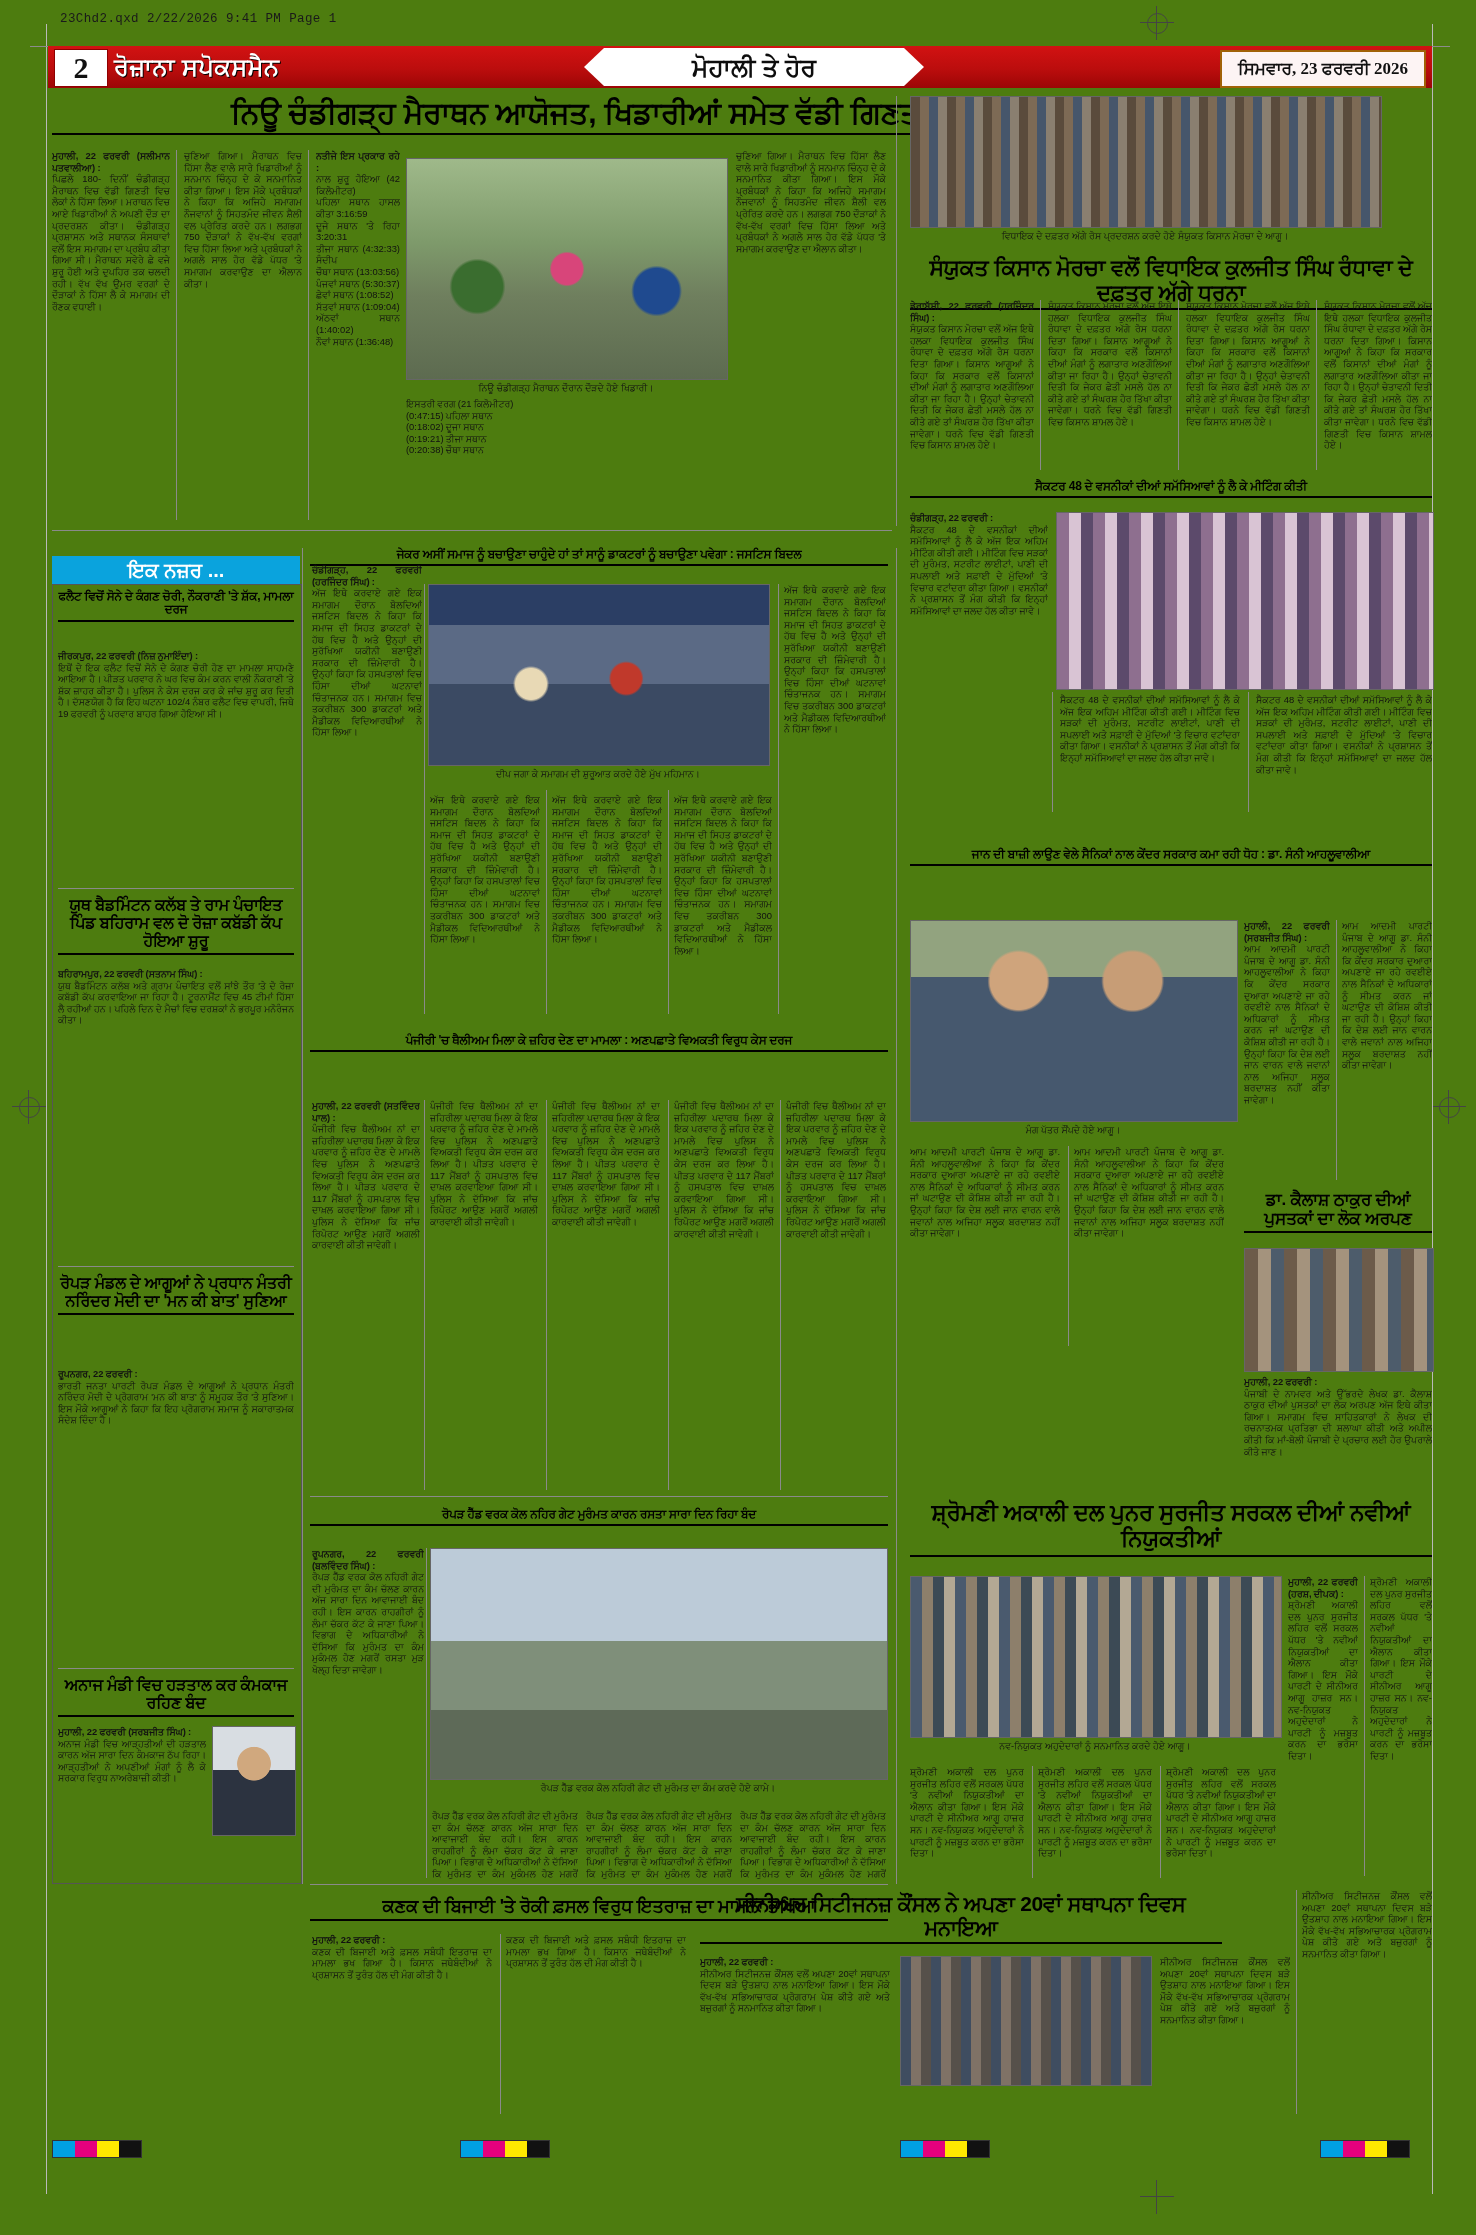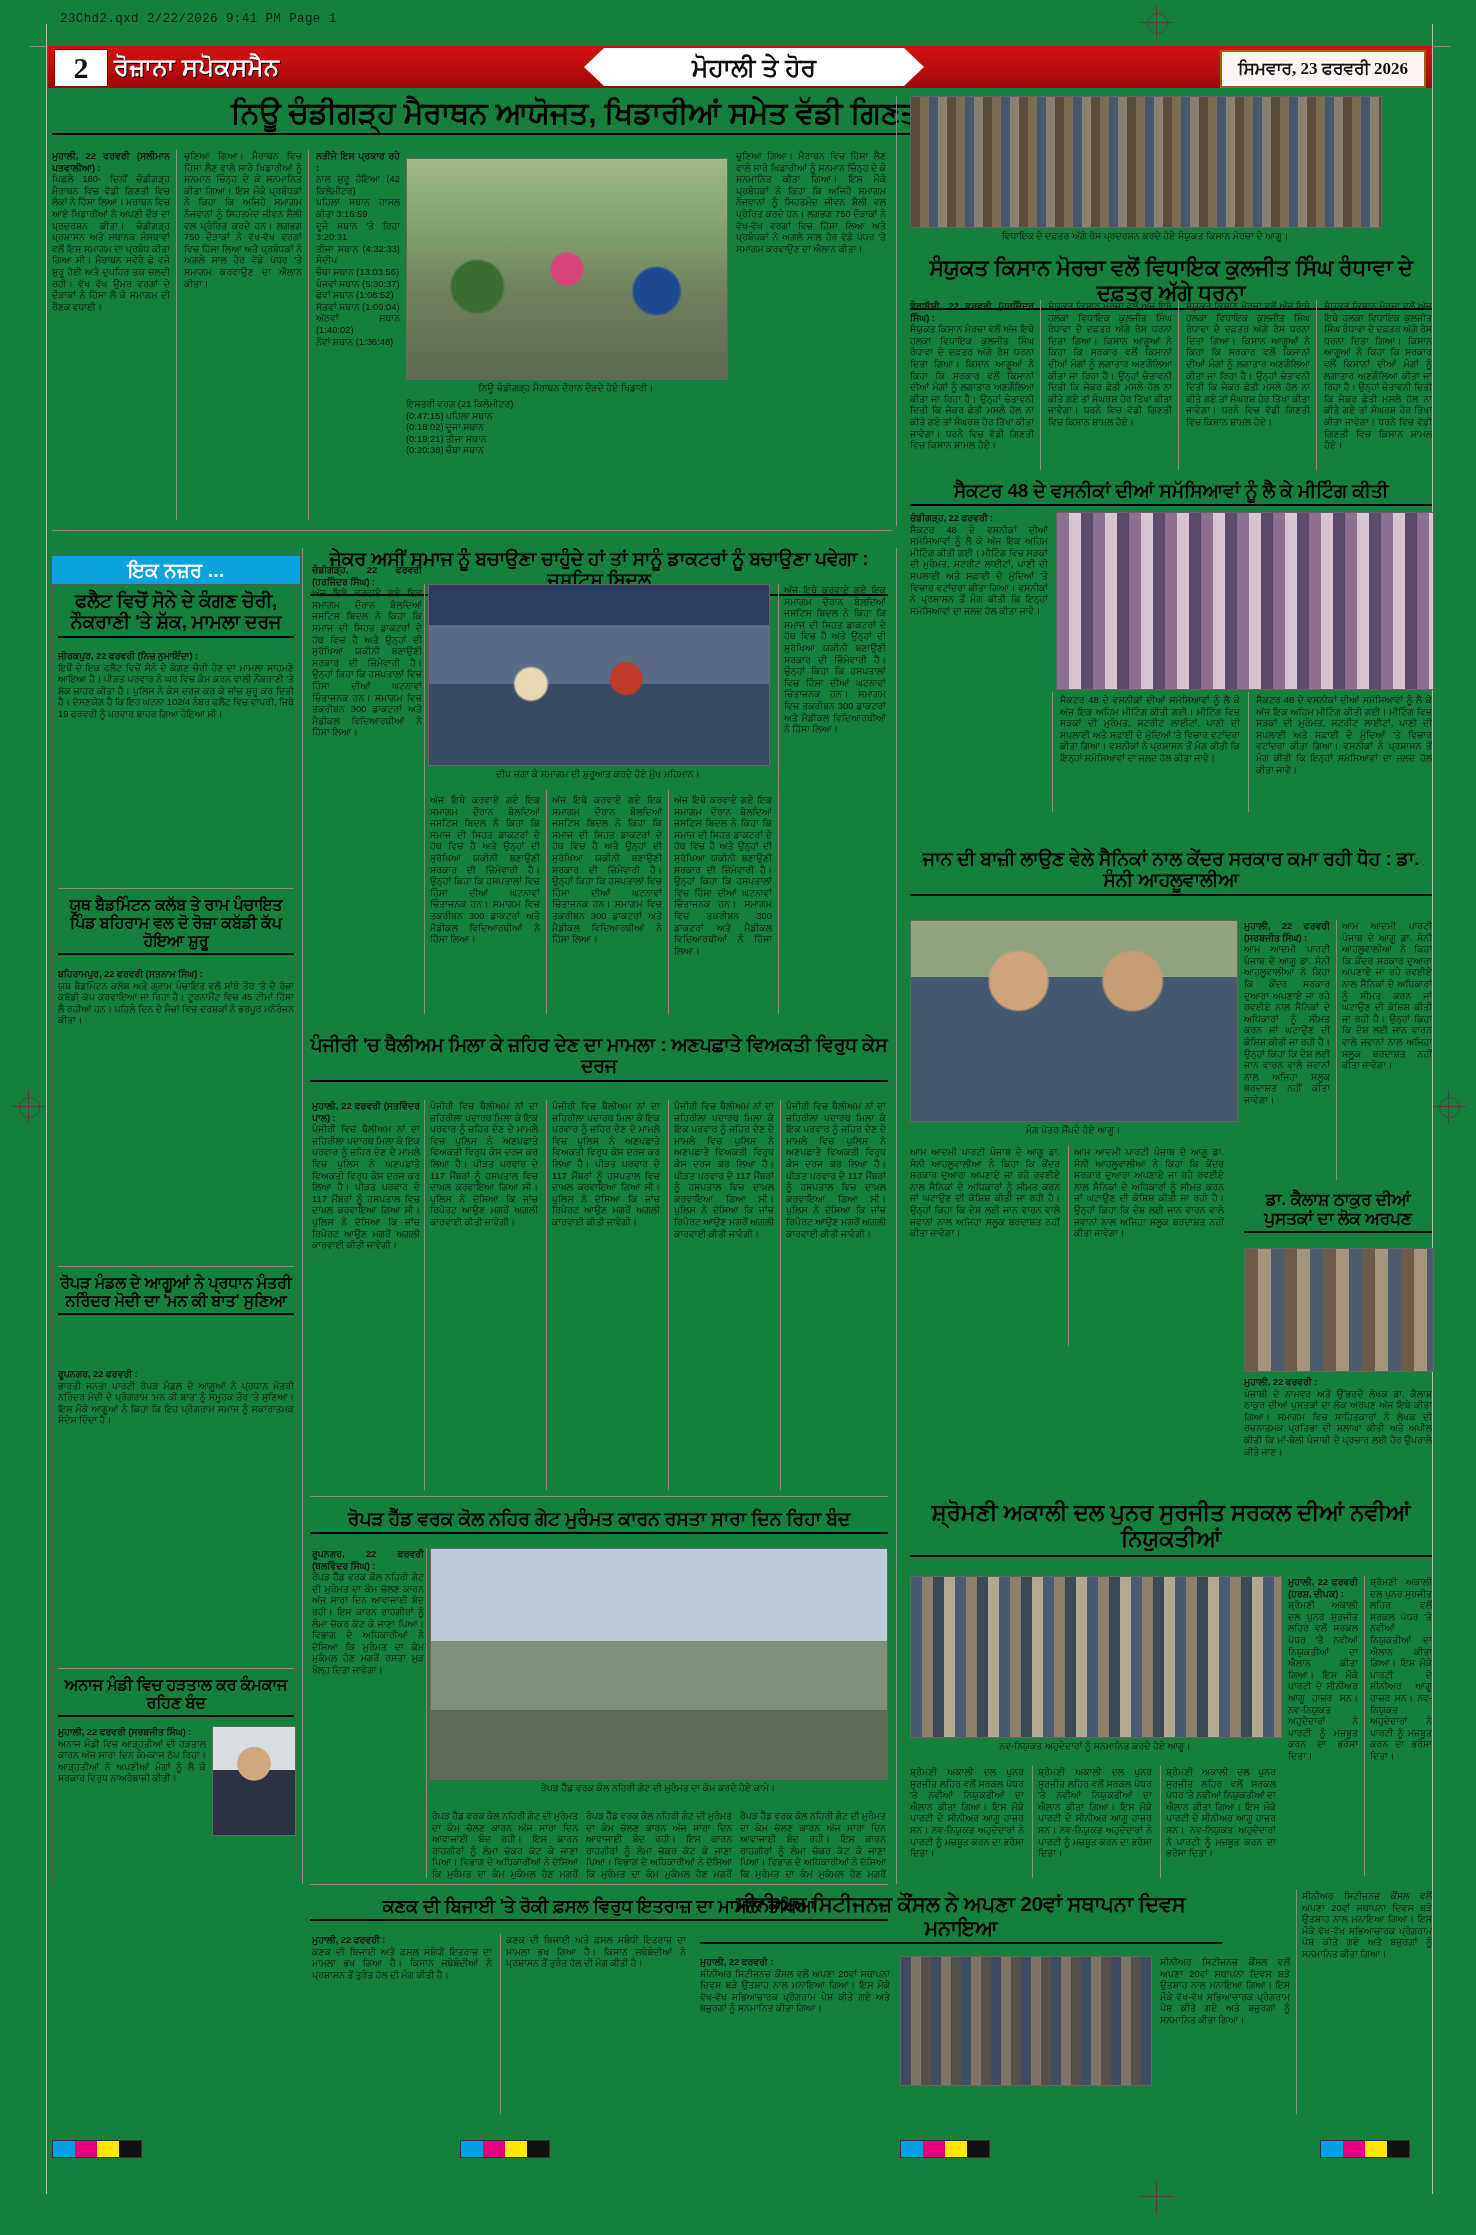--- a/index.html
+++ b/index.html
@@ -1,18 +1,18 @@
 <!DOCTYPE html>
 <html><head>
 <meta charset="utf-8">
 <style>
   html,body{margin:0;padding:0;background:#ffffff;}
   body{width:1476px;height:2235px;font-family:"Liberation Serif",serif;color:#000;position:relative;overflow:hidden;}
 
-  .page{position:absolute;left:0;top:0;width:1476px;height:2235px;background:#15803d;}
+  .page{position:absolute;left:0;top:0;width:1476px;height:2235px;background:#4d7c0f;}
 
   
   .fileinfo{position:absolute;left:60px;top:12px;font-family:"Liberation Mono",monospace;font-size:12.5px;color:#1a1a1a;letter-spacing:.4px;white-space:nowrap;}
 
   
   .regmark{position:absolute;width:34px;height:34px;}
   .regmark:before,.regmark:after{content:"";position:absolute;background:#444;}
   .regmark:before{left:16px;top:0;width:1px;height:34px;}
   .regmark:after{top:16px;left:0;height:1px;width:34px;}
   .regmark i{position:absolute;left:7px;top:7px;width:19px;height:19px;border:1px solid #444;border-radius:50%;}
@@ -35,21 +35,21 @@
   .mh-sec:before{left:-20px;border-right:20px solid #fff;}
   .mh-sec:after{right:-20px;border-left:20px solid #fff;}
   .mh-date{position:absolute;right:6px;top:4px;height:34px;padding:0 16px;background:#fdf4f4;border:2px solid #a16207;
            font-family:Liberation Serif, serif;font-weight:bold;font-size:17px;line-height:34px;color:#111;white-space:nowrap;}
 
   
   .hl{font-family:"Liberation Sans",sans-serif;font-weight:bold;color:#000;text-align:center;line-height:1.12;
       letter-spacing:-.2px;border-bottom:2px solid #000;padding-bottom:3px;}
   .hl.big{font-size:30px;}
   .hl.med{font-size:22px;}
-  .hl.sml{font-size:19px;}
+  .hl.sml{font-size:12px;}
 
   
   .col{position:absolute;overflow:hidden;}
   .txt{font-family:"Liberation Sans",sans-serif;font-size:9.4px;line-height:11.6px;text-align:justify;color:#111;
        hyphens:auto;word-spacing:-.3px;}
   .rule-v{position:absolute;width:1px;background:#8a8a8a;}
   .rule-h{position:absolute;height:1px;background:#8a8a8a;}
 
   
   .photo{position:absolute;overflow:hidden;border:1px solid #666;background:#cfcfcf;}

